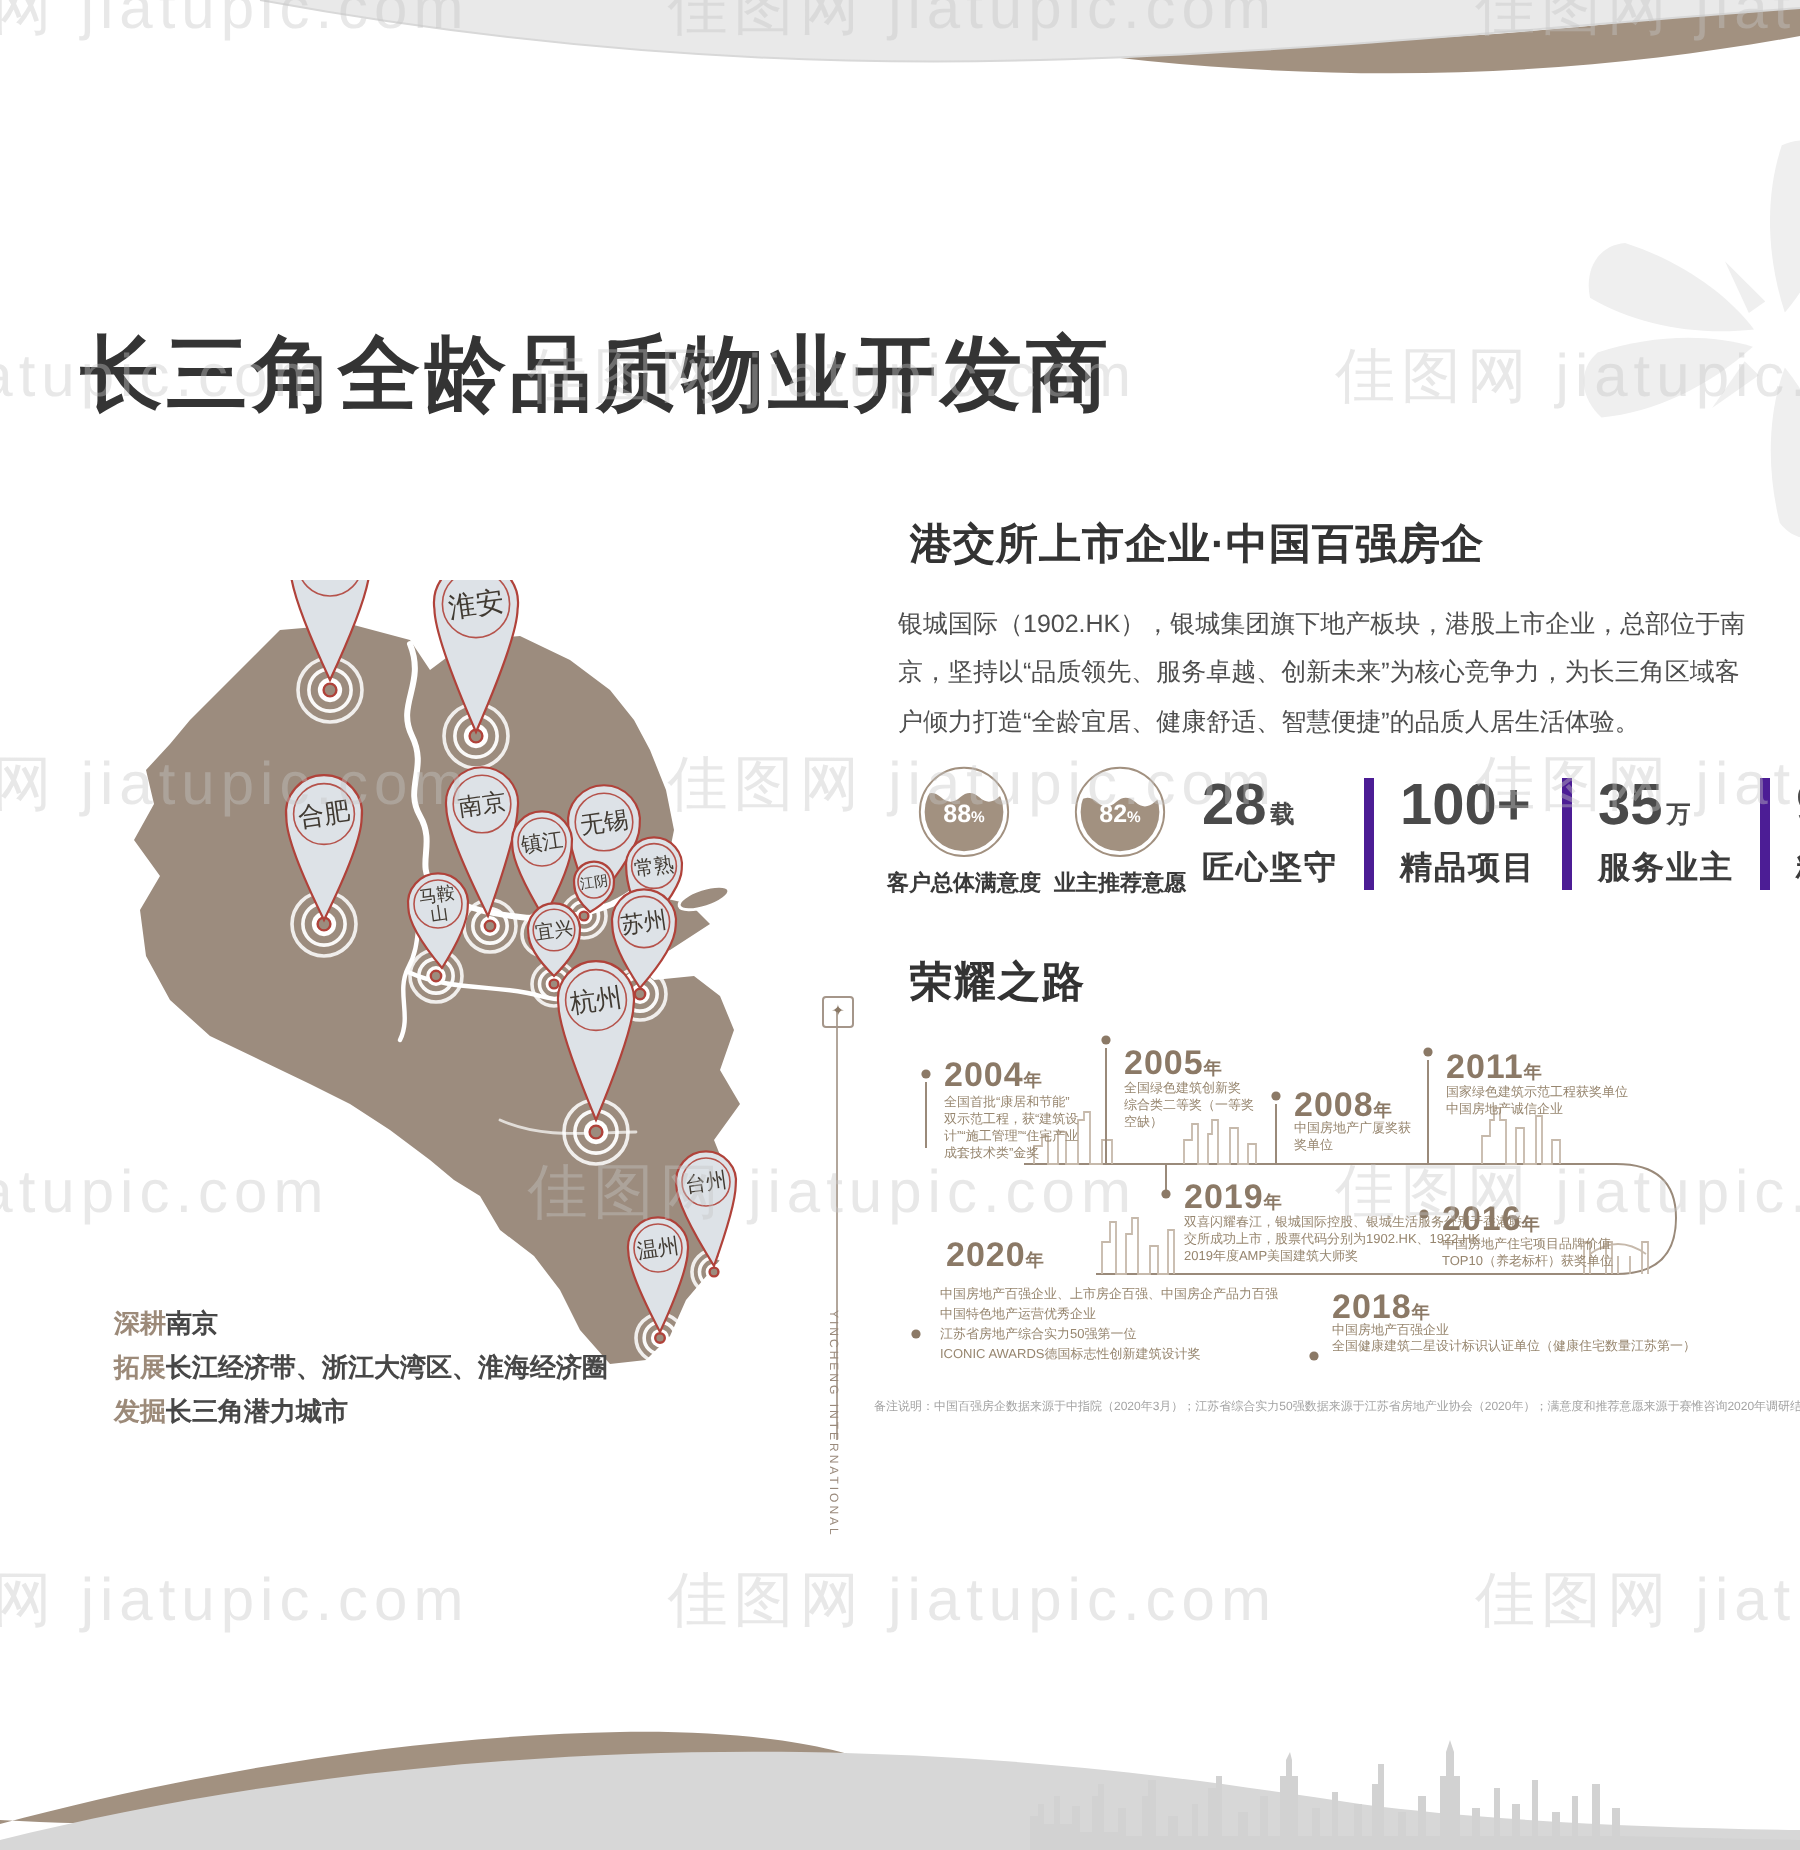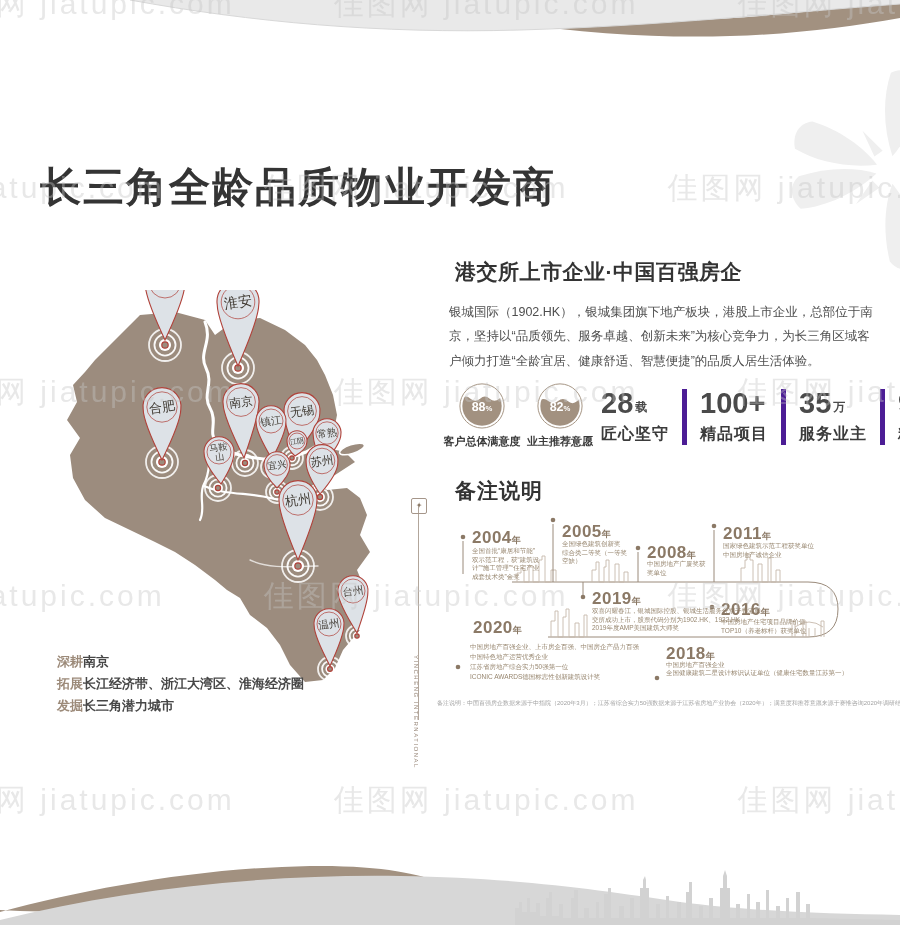--- a/index.html
+++ b/index.html
@@ -302,21 +302,21 @@
     </div>
     <div class="counter">
       <div class="num-line">
           <span class="num">9</span>
           <span class="num-unit">座</span>
         </div>
       <div class="counter-label">精耕城市</div>
     </div>
   </div>
 
-  <div class="abs" id="honors-heading">备注说明</div>
+  <div class="abs" id="honors-heading">荣耀之路</div>
   <svg class="abs content-svg" id="timeline-svg" style="left:435px;top:512px" width="455" height="200" viewBox="0 0 455 200">
       <path d="M77,70 H373 Q403,70 403,97 Q403,125 373,125 H113" fill="none" stroke="#9a8a7a" stroke-width="1"></path>
       <path d="M82,70 v-9 h4 v-5 h3 v14 h5 v-16 h4 v16 h6 v-22 h3 v-4 h3 v26 h6 v-12 h5 v12" fill="none" stroke="#c6b9ab" stroke-width="0.9"></path>
       <path d="M157,70 v-12 h4 v-8 h3 v20 h5 v-15 h2 v-7 h3 v22 h6 v-18 h4 v18 h5 v-10 h4 v10" fill="none" stroke="#c6b9ab" stroke-width="0.9"></path>
       <path d="M306,70 v-14 h4 v-8 h2 v-6 h3 v6 h3 v22 h5 v-18 h4 v18 h6 v-24 h3 v24 h5 v-12 h4 v12" fill="none" stroke="#c6b9ab" stroke-width="0.9"></path>
       <path d="M116,125 v-16 h4 v-10 h3 v26 h5 v-20 h3 v-8 h3 v28 h6 v-14 h4 v14 h5 v-22 h3 v22" fill="none" stroke="#c6b9ab" stroke-width="0.9"></path>
       <path d="M357,125 v-16 h3 v16 M368,125 v-16 h3 v16 M360,115 q14,-10 28,0 M374,125 v-9 m6,9 v-9 M386,125 v-16 h3 v16" fill="none" stroke="#c6b9ab" stroke-width="0.9"></path>
       <g>
         <line x1="28" y1="29" x2="28" y2="62" stroke="#9a8a7a" stroke-width="1"></line>
         <circle cx="28" cy="25" r="2.3" fill="#8b7966"></circle>

